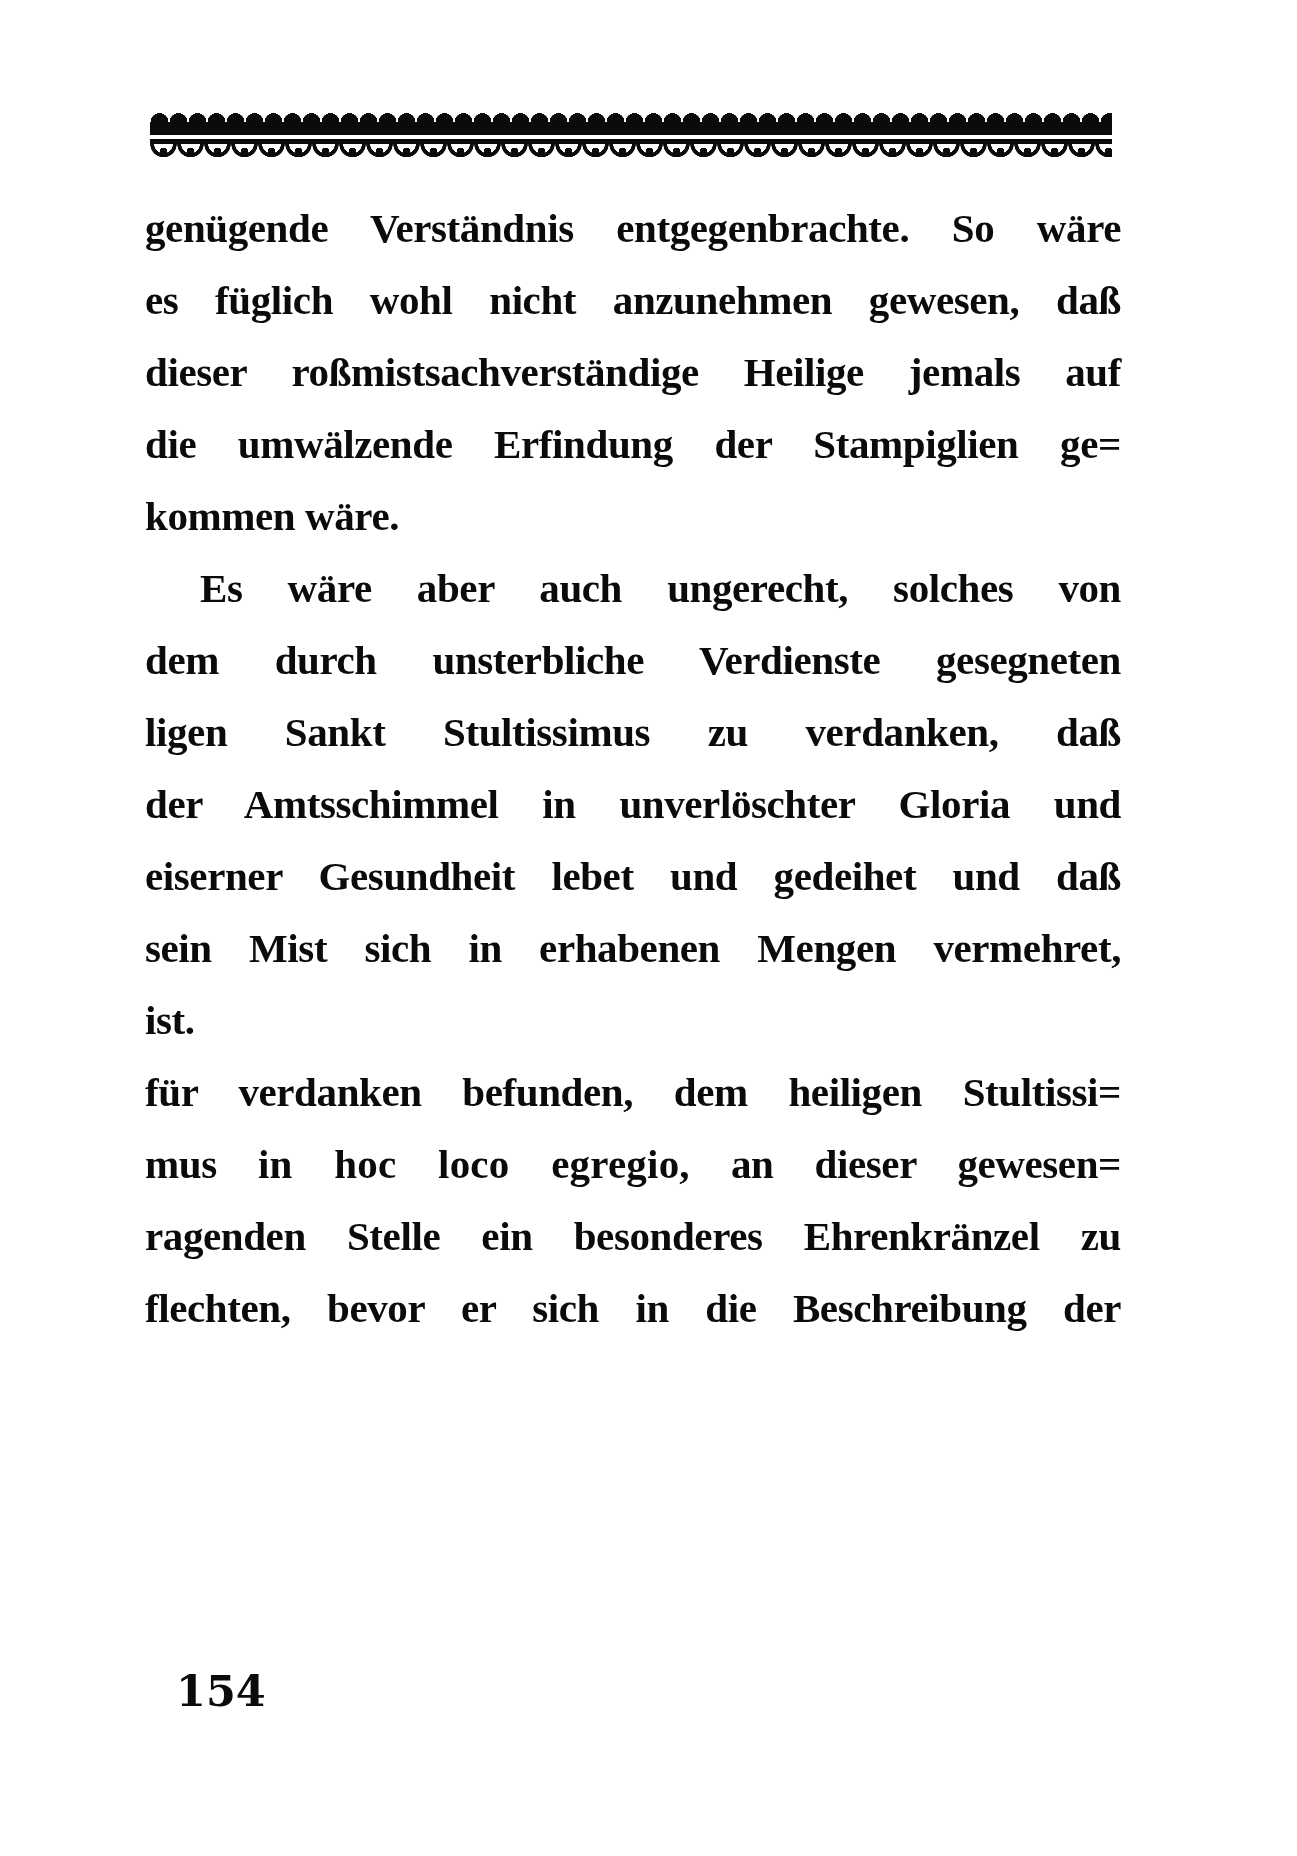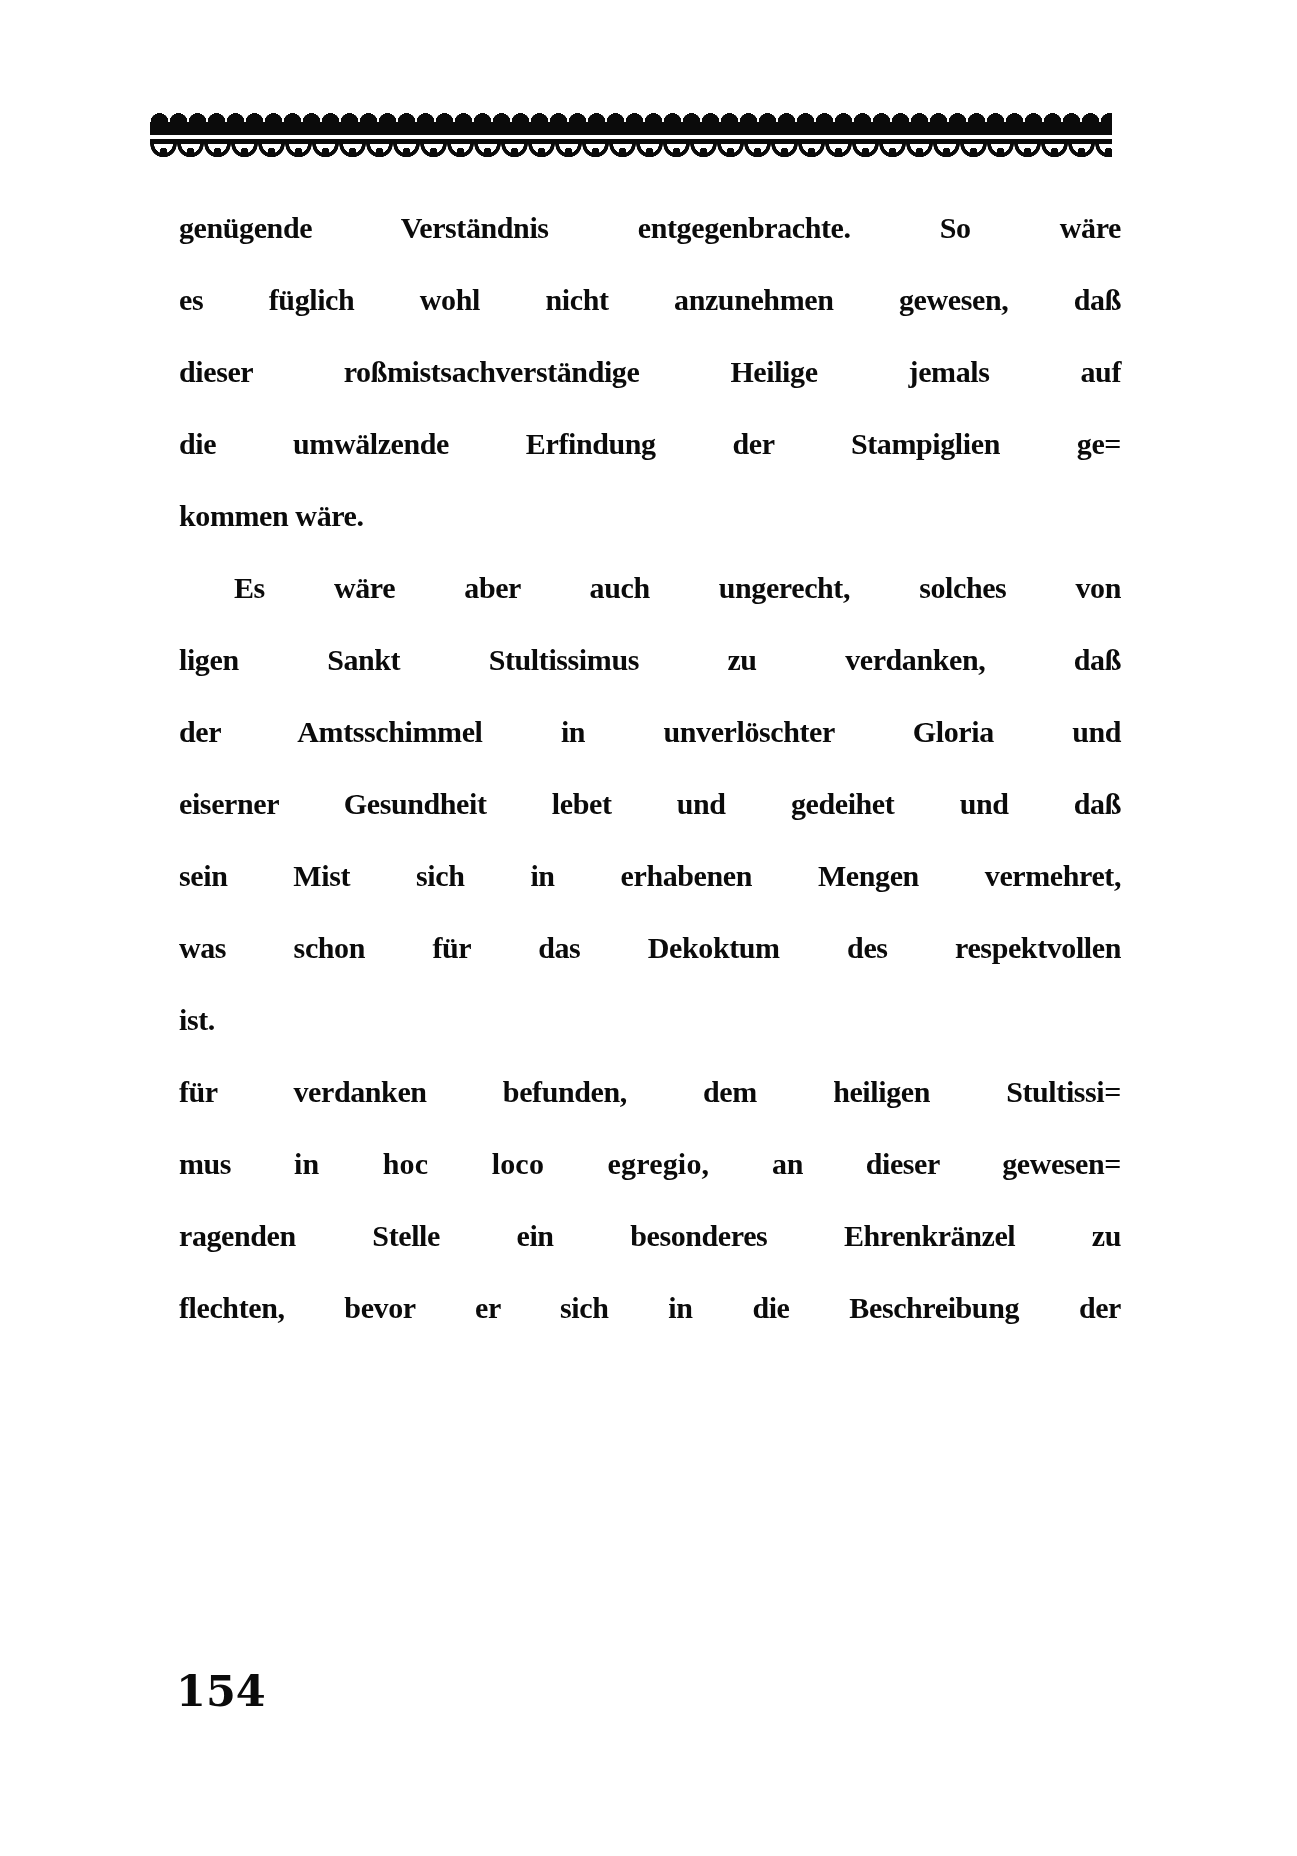--- a/index.html
+++ b/index.html
@@ -28,24 +28,23 @@
       radial-gradient(9.5px circle at 50% 0px, #ffffff 96%, transparent 100%),
       radial-gradient(13.5px circle at 50% 0px, #0b0b0b 96%, transparent 100%);
     background-size:27px 24px;background-repeat:repeat-x;background-position:0 0;
   }
   
   .text-block{
     position:absolute;left:145px;top:192px;width:976px;
   }
   .line{
     height:72px;line-height:72px;
-    font-size:30px;font-weight:700;letter-spacing:-0.4px;
+    font-size:41px;font-weight:700;letter-spacing:-0.4px;
     white-space:nowrap;
     text-align:left;
-    margin-left:34px;
   }
   .line.just{
     white-space:normal;
     text-align:justify;
     text-align-last:justify;
   }
   .line.indent{text-indent:55px}
   .antiqua{font-weight:700;letter-spacing:0.2px}
   
   .page-number{
@@ -67,25 +66,25 @@
     <div class="orn-scallops"></div>
   </div>
 
   <div class="text-block" id="text-block">
       <div class="line just"><span class="fraktur">genügende Verständnis entgegenbrachte. So wäre</span></div>
       <div class="line just"><span class="fraktur">es füglich wohl nicht anzunehmen gewesen, daß</span></div>
       <div class="line just"><span class="fraktur">dieser roßmistsachverständige Heilige jemals auf</span></div>
       <div class="line just"><span class="fraktur">die umwälzende Erfindung der Stampiglien ge=</span></div>
       <div class="line"><span class="fraktur">kommen wäre.</span></div>
       <div class="line just indent"><span class="fraktur">Es wäre aber auch ungerecht, solches von</span></div>
+      <div class="line just"><span class="fraktur">dem durch unsterbliche Verdienste gesegneten</span></div>
       <div class="line just"><span class="fraktur">ligen Sankt Stultissimus zu verdanken, daß</span></div>
       <div class="line just"><span class="fraktur">der Amtsschimmel in unverlöschter Gloria und</span></div>
       <div class="line just"><span class="fraktur">eiserner Gesundheit lebet und gedeihet und daß</span></div>
       <div class="line just"><span class="fraktur">sein Mist sich in erhabenen Mengen vermehret,</span></div>
-      <div class="line just"><span class="fraktur">was schon für das Dekoktum des respektvollen</span></div>
       <div class="line"><span class="fraktur">ist.</span></div>
       <div class="line just"><span class="fraktur">für verdanken befunden, dem heiligen Stultissi=</span></div>
       <div class="line just"><span class="fraktur">mus </span><span class="antiqua">in hoc loco egregio,</span><span class="fraktur"> an dieser gewesen=</span></div>
       <div class="line just"><span class="fraktur">ragenden Stelle ein besonderes Ehrenkränzel zu</span></div>
       <div class="line just"><span class="fraktur">flechten, bevor er sich in die Beschreibung der</span></div>
     </div>
 
   <div class="page-number">154</div>
 
 </div>

